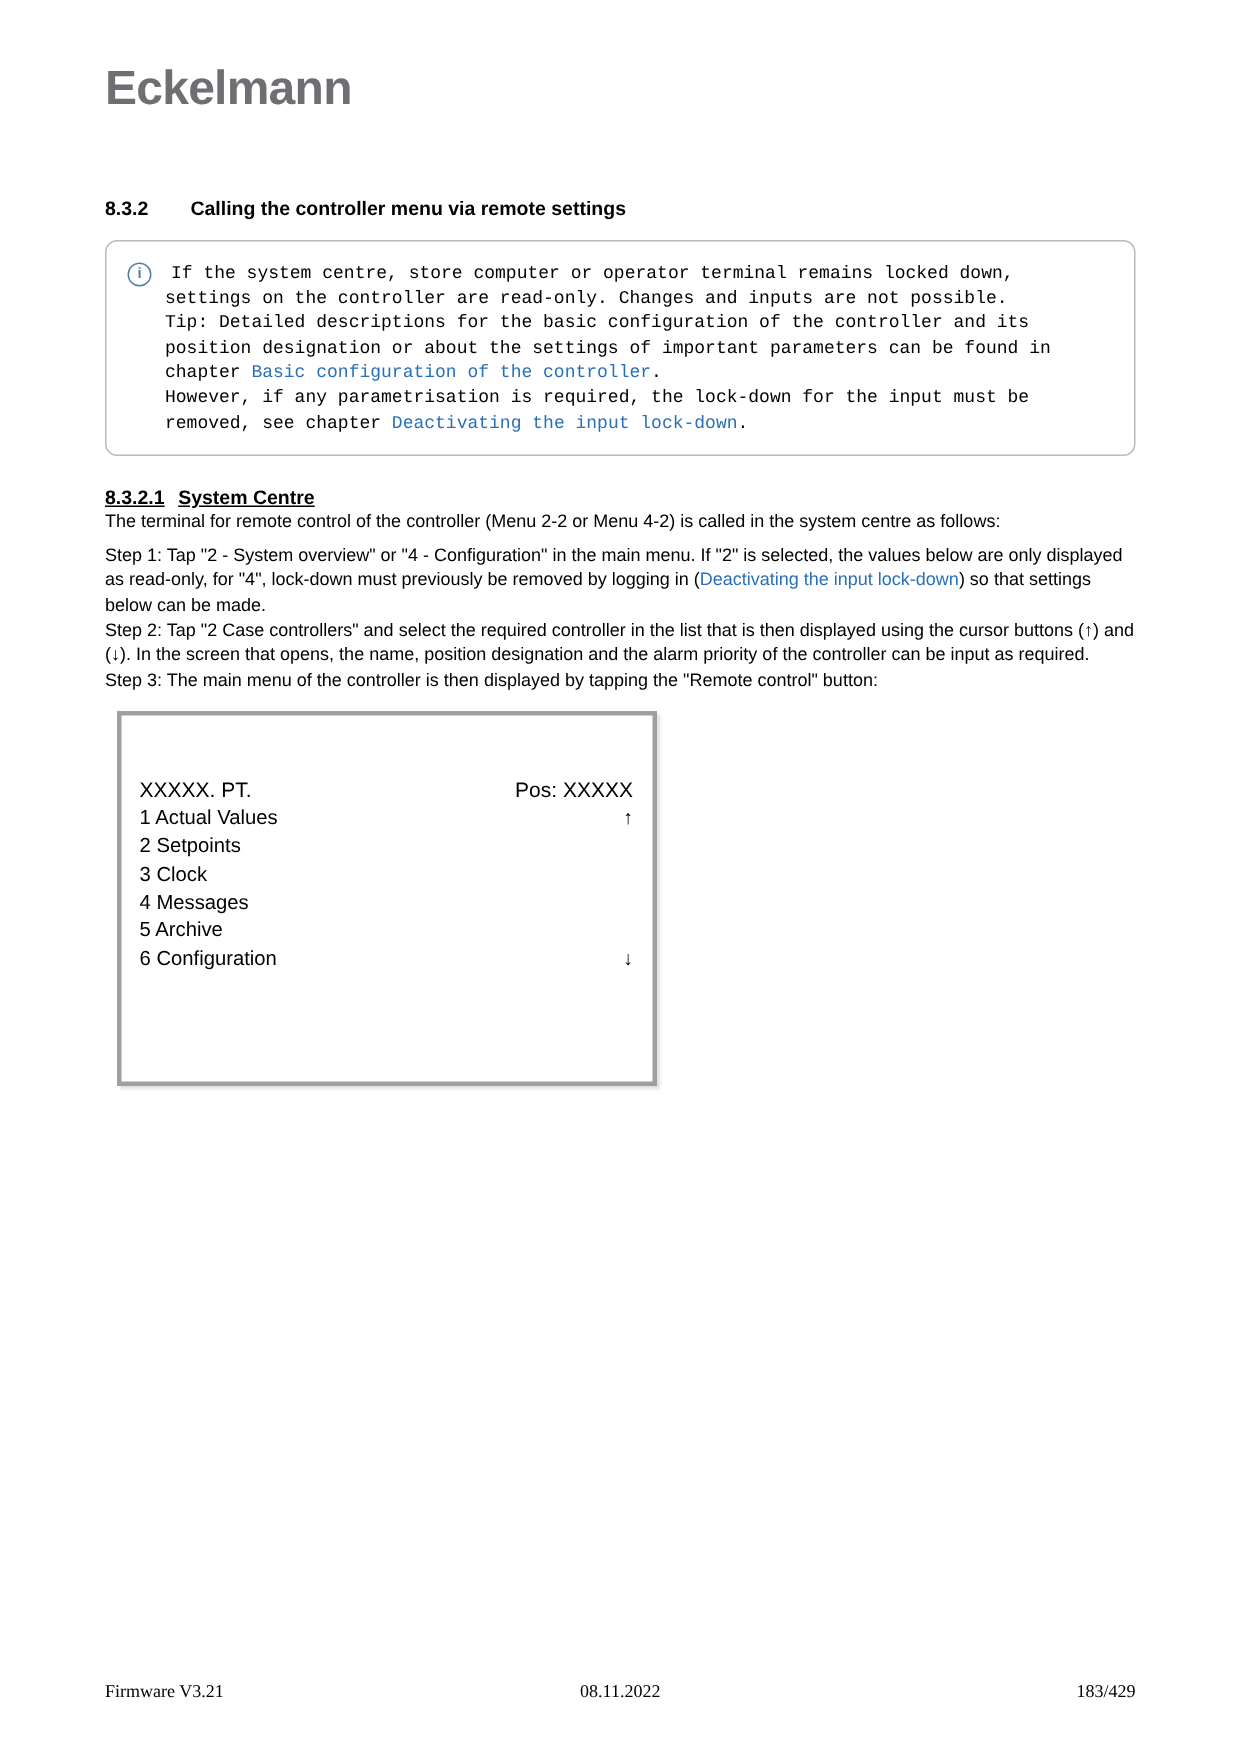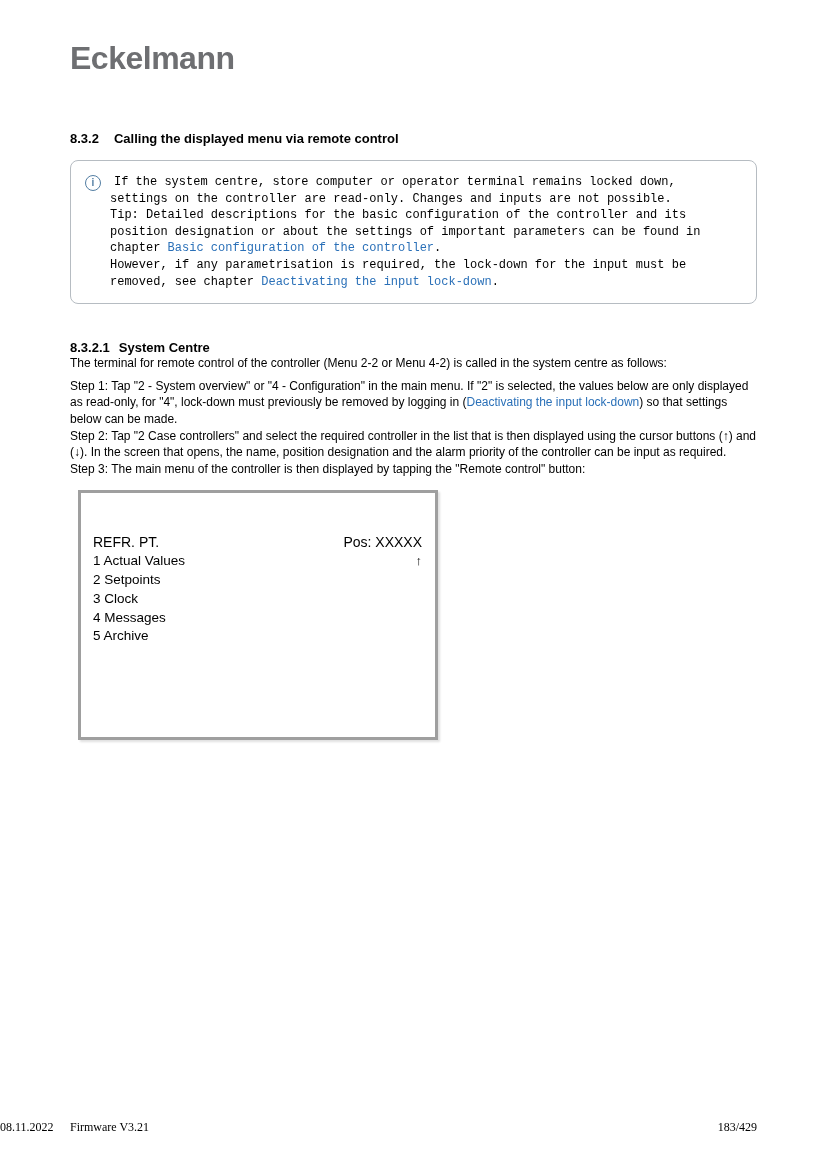--- a/index.html
+++ b/index.html
@@ -29,21 +29,21 @@
     left: 70px;
     top: 131px;
     width: 687px;
   }
 
   .h-section {
     font-size: 13px;
     font-weight: 700;
     color: #000;
   }
-  .h-section .num { margin-right: 15px; }
+  .h-section .num { margin-right: 28px; }
 
   .info-box {
     margin-top: 14px;
     border: 1px solid var(--info-border, #b6bcc2);
     border-radius: 8px;
     padding: 13px 16px 13px 14px;
     display: flex;
     gap: 9px;
     min-height: 140px;
   }
@@ -69,21 +69,21 @@
     font-family: Liberation Mono, monospace;
   }
   .info-text .first { text-indent: 4px; }
 
   .link {
     color: var(--link, #2a70b8);
     cursor: pointer;
     text-decoration: none;
   }
 
-  .h-sub { margin-top: 36px; }
+  .h-sub { margin-top: 20px; text-decoration: underline; }
   .h-sub .num { margin-right: 9px; }
 
   p.body-par {
     font-size: 12px;
     line-height: 16.6px;
   }
   p.step-par {
     font-size: 12px;
     line-height: 16.6px;
     margin-top: 6px;
@@ -114,34 +114,34 @@
   .footer {
     position: absolute;
     left: 0;
     right: 0;
     top: 1120px;
     height: 20px;
     font-size: 12px;
     font-family: Liberation Serif, serif;
   }
   .footer .f-left  { position: absolute; left: 70px; }
-  .footer .f-center{ position: absolute; left: 0; right: 0; text-align: left; }
+  .footer .f-center{ position: absolute; left: 0; right: 0; text-align: center; }
   .footer .f-right { position: absolute; right: 70px; }
 </style>
 </head>
 <body>
 
 <div class="page">
 
   <div class="logo">Eckelmann</div>
 
   <div class="content">
 
     <div class="h-section">
-      <span class="num">8.3.2</span><span>Calling the displayed menu via remote control</span>
+      <span class="num">8.3.2</span><span>Calling the controller menu via remote settings</span>
     </div>
 
     <div class="info-box">
       <div class="info-icon">
         <span>i</span>
       </div>
       <div class="info-text">
         <div class="first">If the system centre, store computer or operator terminal remains locked down, settings on the controller are read-only. Changes and inputs are not possible.</div>
         <div><span>Tip: Detailed descriptions for the basic configuration of the controller and its position designation or about the settings of important parameters can be found in chapter </span><span class="link">Basic configuration of the controller</span><span>.</span></div>
         <div><span>However, if any parametrisation is required, the lock-down for the input must be removed, see chapter </span><span class="link">Deactivating the input lock-down</span><span>.</span></div>
@@ -155,21 +155,21 @@
     <p class="body-par">The terminal for remote control of the controller (Menu 2-2 or Menu 4-2) is called in the system centre as follows:</p>
 
     <p class="step-par"><span class="bold">Step 1:</span><span> Tap "2 - System overview" or "4 - Configuration" in the main menu. If "2" is selected, the values below are only displayed as read-only, for "4", lock-down must previously be removed by logging in (</span><span class="link">Deactivating the input lock-down</span><span>) so that settings below can be made.</span></p>
 
     <p class="step-par"><span class="bold">Step 2</span><span>: Tap "2 Case controllers" and select the required controller in the list that is then displayed using the cursor buttons (↑) and (↓). In the screen that opens, the name, position designation and the alarm priority of the controller can be input as required.</span></p>
 
     <p class="step-par"><span class="bold">Step 3:</span><span> The main menu of the controller is then displayed by tapping the "Remote control" button:</span></p>
 
     <div class="terminal-box">
       <div class="t-row t-title">
-        <span>REFR. PT.</span>
+        <span>XXXXX. PT.</span>
         <span>Pos: XXXXX</span>
       </div>
       <div class="t-row">
         <span>1 Actual Values</span>
         <span class="t-arrow">↑</span>
       </div>
       <div class="t-row">
         <span>2 Setpoints</span>
         <span class="t-arrow"></span>
       </div>
@@ -177,20 +177,24 @@
         <span>3 Clock</span>
         <span class="t-arrow"></span>
       </div>
       <div class="t-row">
         <span>4 Messages</span>
         <span class="t-arrow"></span>
       </div>
       <div class="t-row">
         <span>5 Archive</span>
         <span class="t-arrow"></span>
+      </div>
+      <div class="t-row">
+        <span>6 Configuration</span>
+        <span class="t-arrow">↓</span>
       </div>
     </div>
 
   </div>
 
   <div class="footer">
     <span class="f-left">Firmware V3.21</span>
     <span class="f-center">08.11.2022</span>
     <span class="f-right">183/429</span>
   </div>

